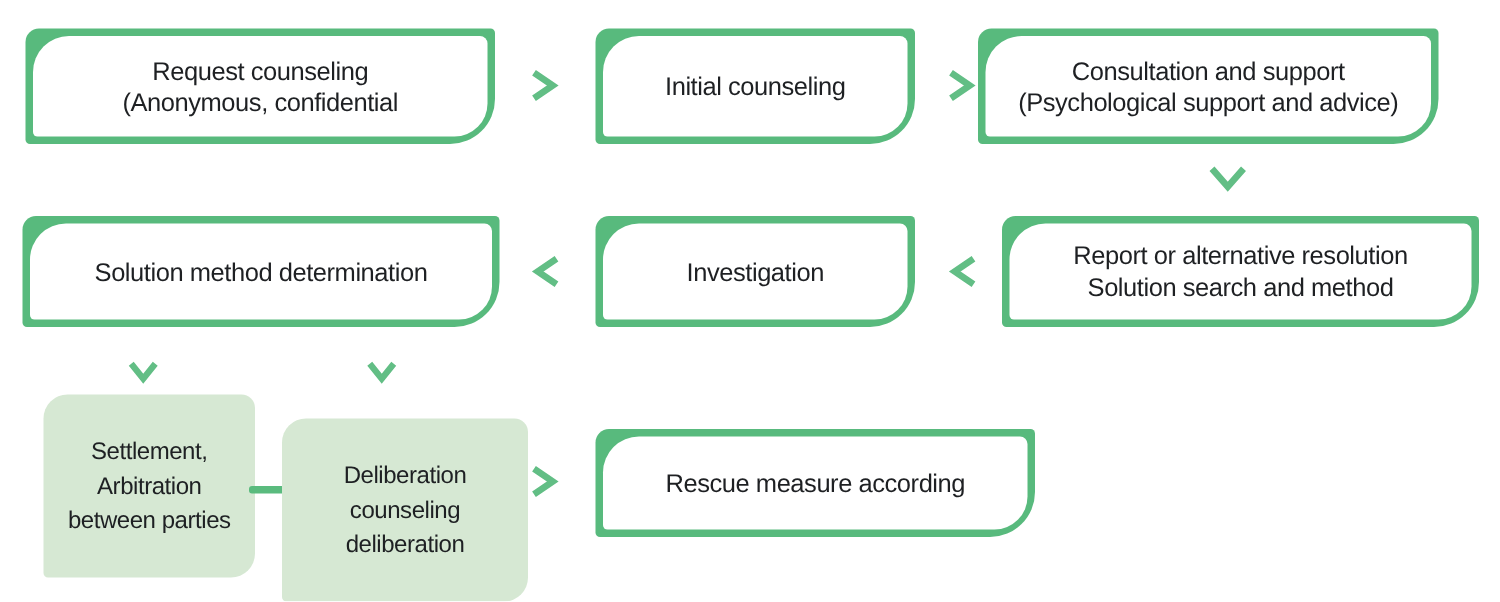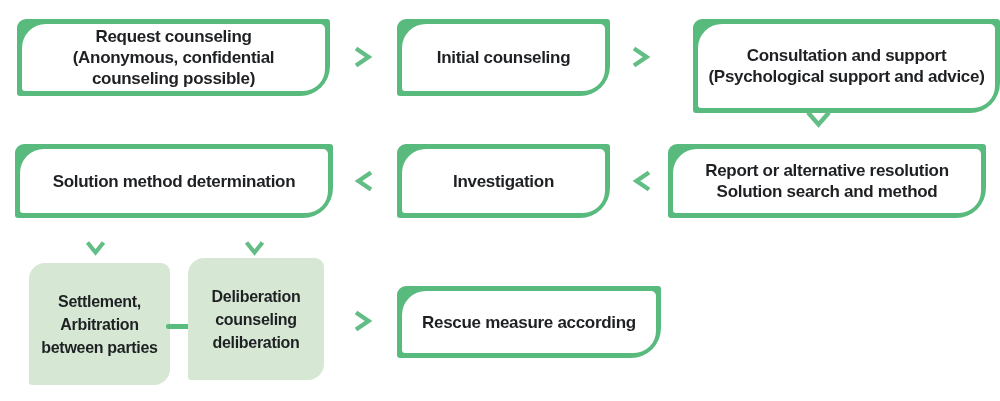--- a/index.html
+++ b/index.html
@@ -1,18 +1,18 @@
 <!DOCTYPE html>
 <html><head>
 <meta charset="utf-8">
 <style>
   html,body{margin:0;padding:0;background:#ffffff;}
   .stage{
     position:relative;width:1000px;height:401px;background:#ffffff;
-    font-family:"Liberation Sans",sans-serif;color:#1e2023;overflow:hidden;font-weight:bold;
+    font-family:"Liberation Sans",sans-serif;color:#1e2023;overflow:hidden;
   }
   
   .obox{position:absolute;background:#58ba7d;border-radius:9px 3px 30px 3px;}
   .obox .in{
     position:absolute;inset:5px;background:#ffffff;
     border-radius:24px 5px 22px 3px;
     display:flex;flex-direction:column;align-items:center;justify-content:center;
     text-align:center;
   }
   
@@ -29,21 +29,20 @@
 </style>
 </head>
 <body>
 
 <div class="stage">
 
   <div class="obox" style="left:17px;top:19px;width:313px;height:77px">
     <div class="in">
       <div class="t">Request counseling</div>
       <div class="t">(Anonymous, confidential</div>
-      <div class="t">counseling possible)</div>
     </div>
   </div>
 
   <span class="icon" style="left:352px;top:46px">
     <svg width="21" height="22" viewBox="0 0 21 22">
       <polyline points="4,2.5 16.5,11 4,19.5" fill="none" stroke="#62be85" stroke-width="4.4"></polyline>
     </svg>
   </span>
 
   <div class="obox" style="left:397px;top:19px;width:213px;height:77px">
@@ -51,21 +50,21 @@
       <div class="t">Initial counseling</div>
     </div>
   </div>
 
   <span class="icon" style="left:630px;top:46px">
     <svg width="21" height="22" viewBox="0 0 21 22">
       <polyline points="4,2.5 16.5,11 4,19.5" fill="none" stroke="#62be85" stroke-width="4.4"></polyline>
     </svg>
   </span>
 
-  <div class="obox" style="left:693px;top:19px;width:307px;height:94px">
+  <div class="obox" style="left:652px;top:19px;width:307px;height:77px">
     <div class="in">
       <div class="t">Consultation and support</div>
       <div class="t">(Psychological support and advice)</div>
     </div>
   </div>
 
   <span class="icon" style="left:805px;top:110px">
     <svg width="27" height="18" viewBox="0 0 27 18">
       <polyline points="3,2.5 13.5,14.5 24,2.5" fill="none" stroke="#62be85" stroke-width="4.4"></polyline>
     </svg>
@@ -114,31 +113,31 @@
   </span>
 
   <div class="fbox" style="left:29px;top:263px;width:141px;height:122px">
     <div class="t">Settlement,</div>
     <div class="t">Arbitration</div>
     <div class="t">between parties</div>
   </div>
 
   <span class="dash" style="left:166px;top:324px;width:25px;height:5px"></span>
 
-  <div class="fbox" style="left:188px;top:258px;width:136px;height:122px">
+  <div class="fbox" style="left:188px;top:279px;width:164px;height:122px">
     <div class="t">Deliberation</div>
     <div class="t">counseling</div>
     <div class="t">deliberation</div>
   </div>
 
   <span class="icon" style="left:352px;top:310px">
     <svg width="21" height="22" viewBox="0 0 21 22">
       <polyline points="4,2.5 16.5,11 4,19.5" fill="none" stroke="#62be85" stroke-width="4.4"></polyline>
     </svg>
   </span>
 
-  <div class="obox" style="left:397px;top:286px;width:264px;height:72px">
+  <div class="obox" style="left:397px;top:286px;width:293px;height:72px">
     <div class="in">
       <div class="t">Rescue measure according</div>
     </div>
   </div>
 
 </div>
 
 </body></html>

